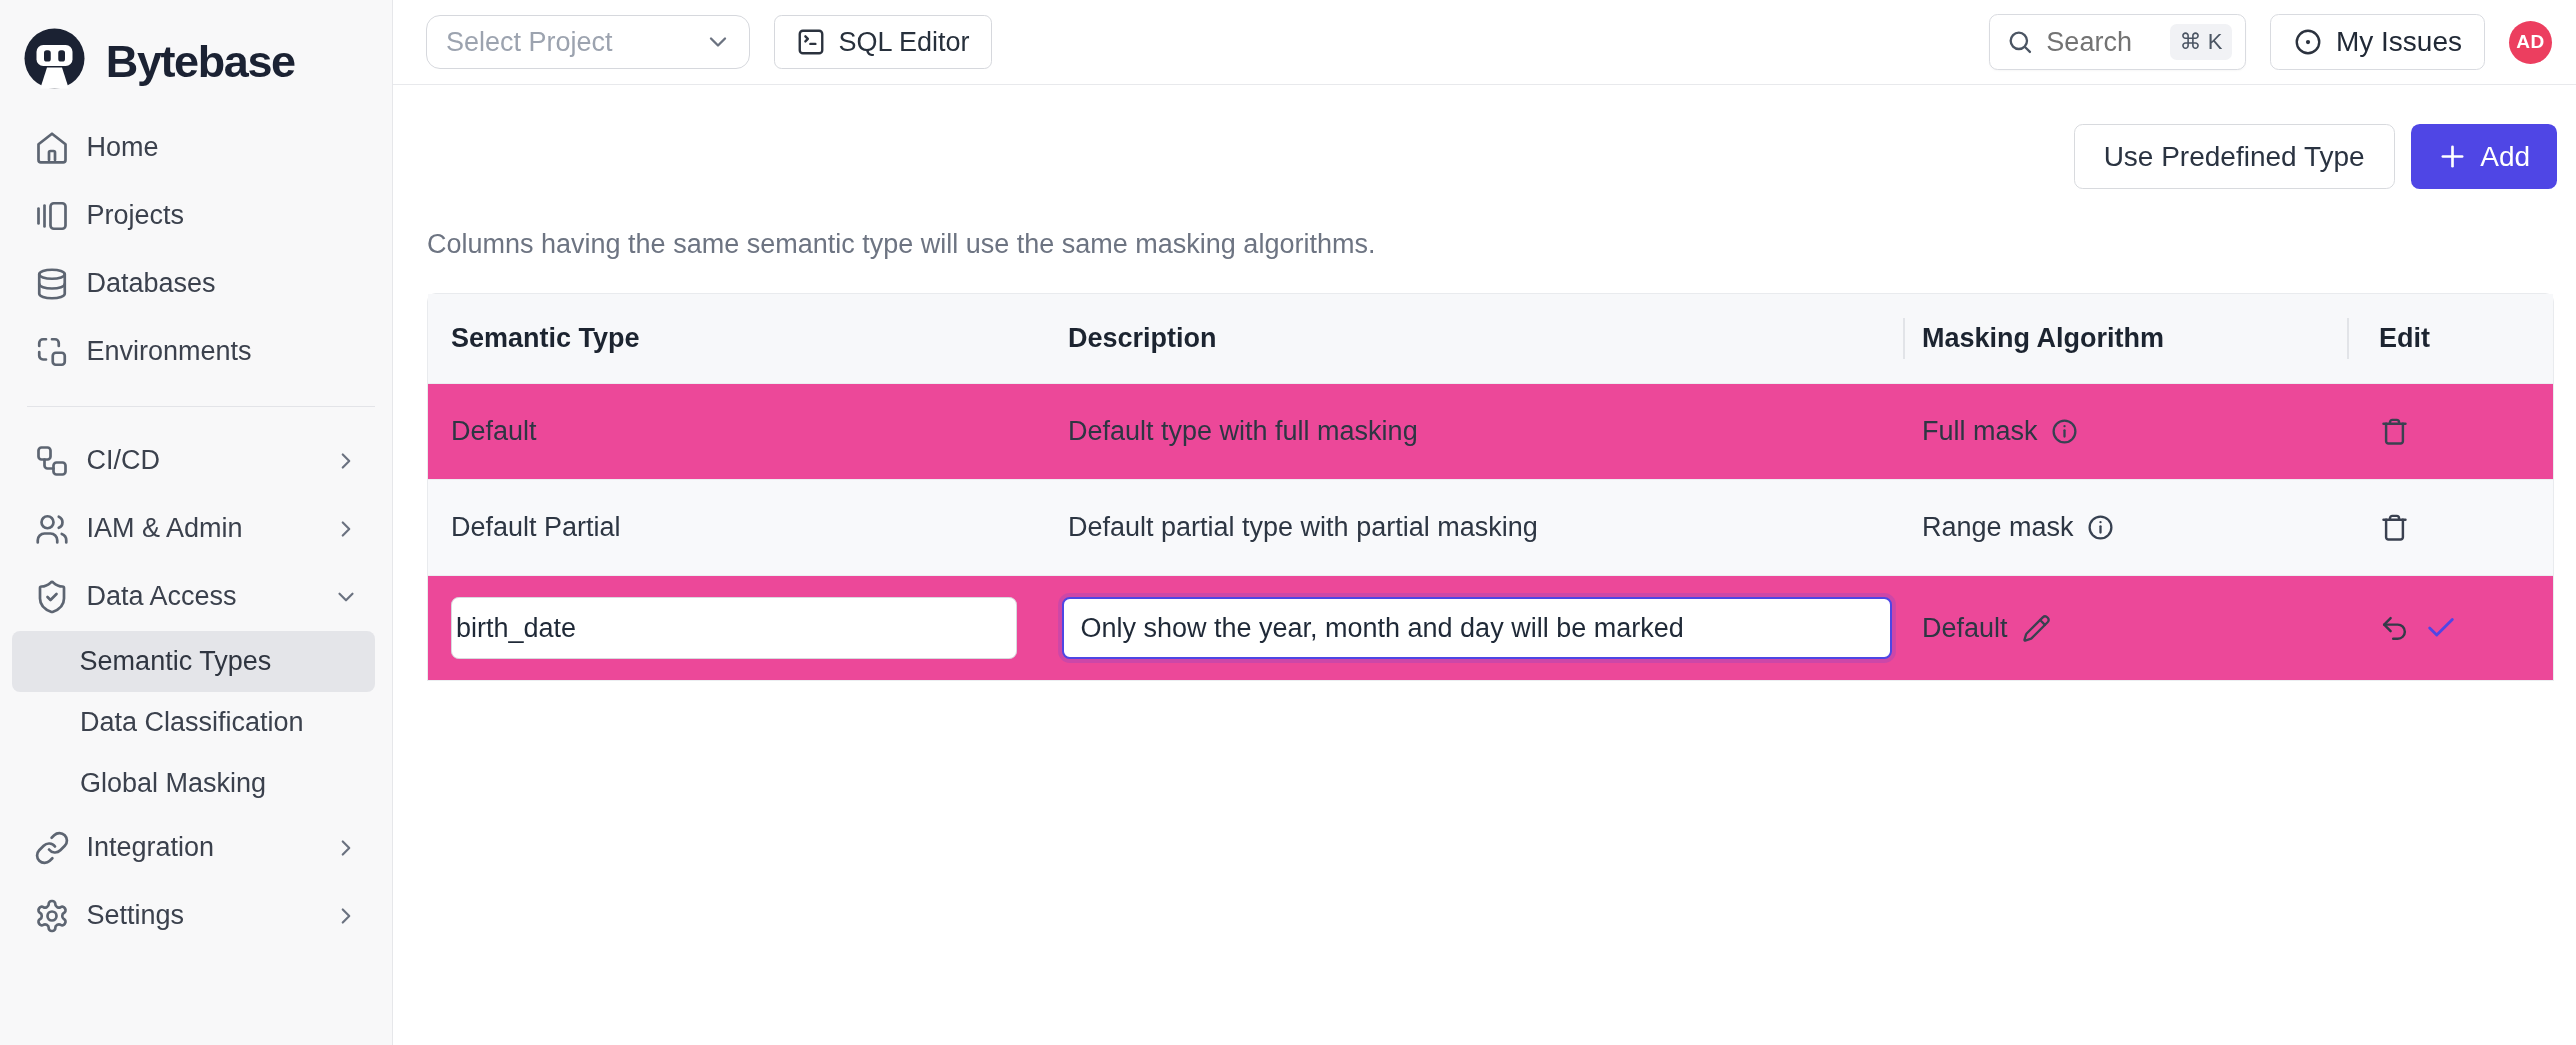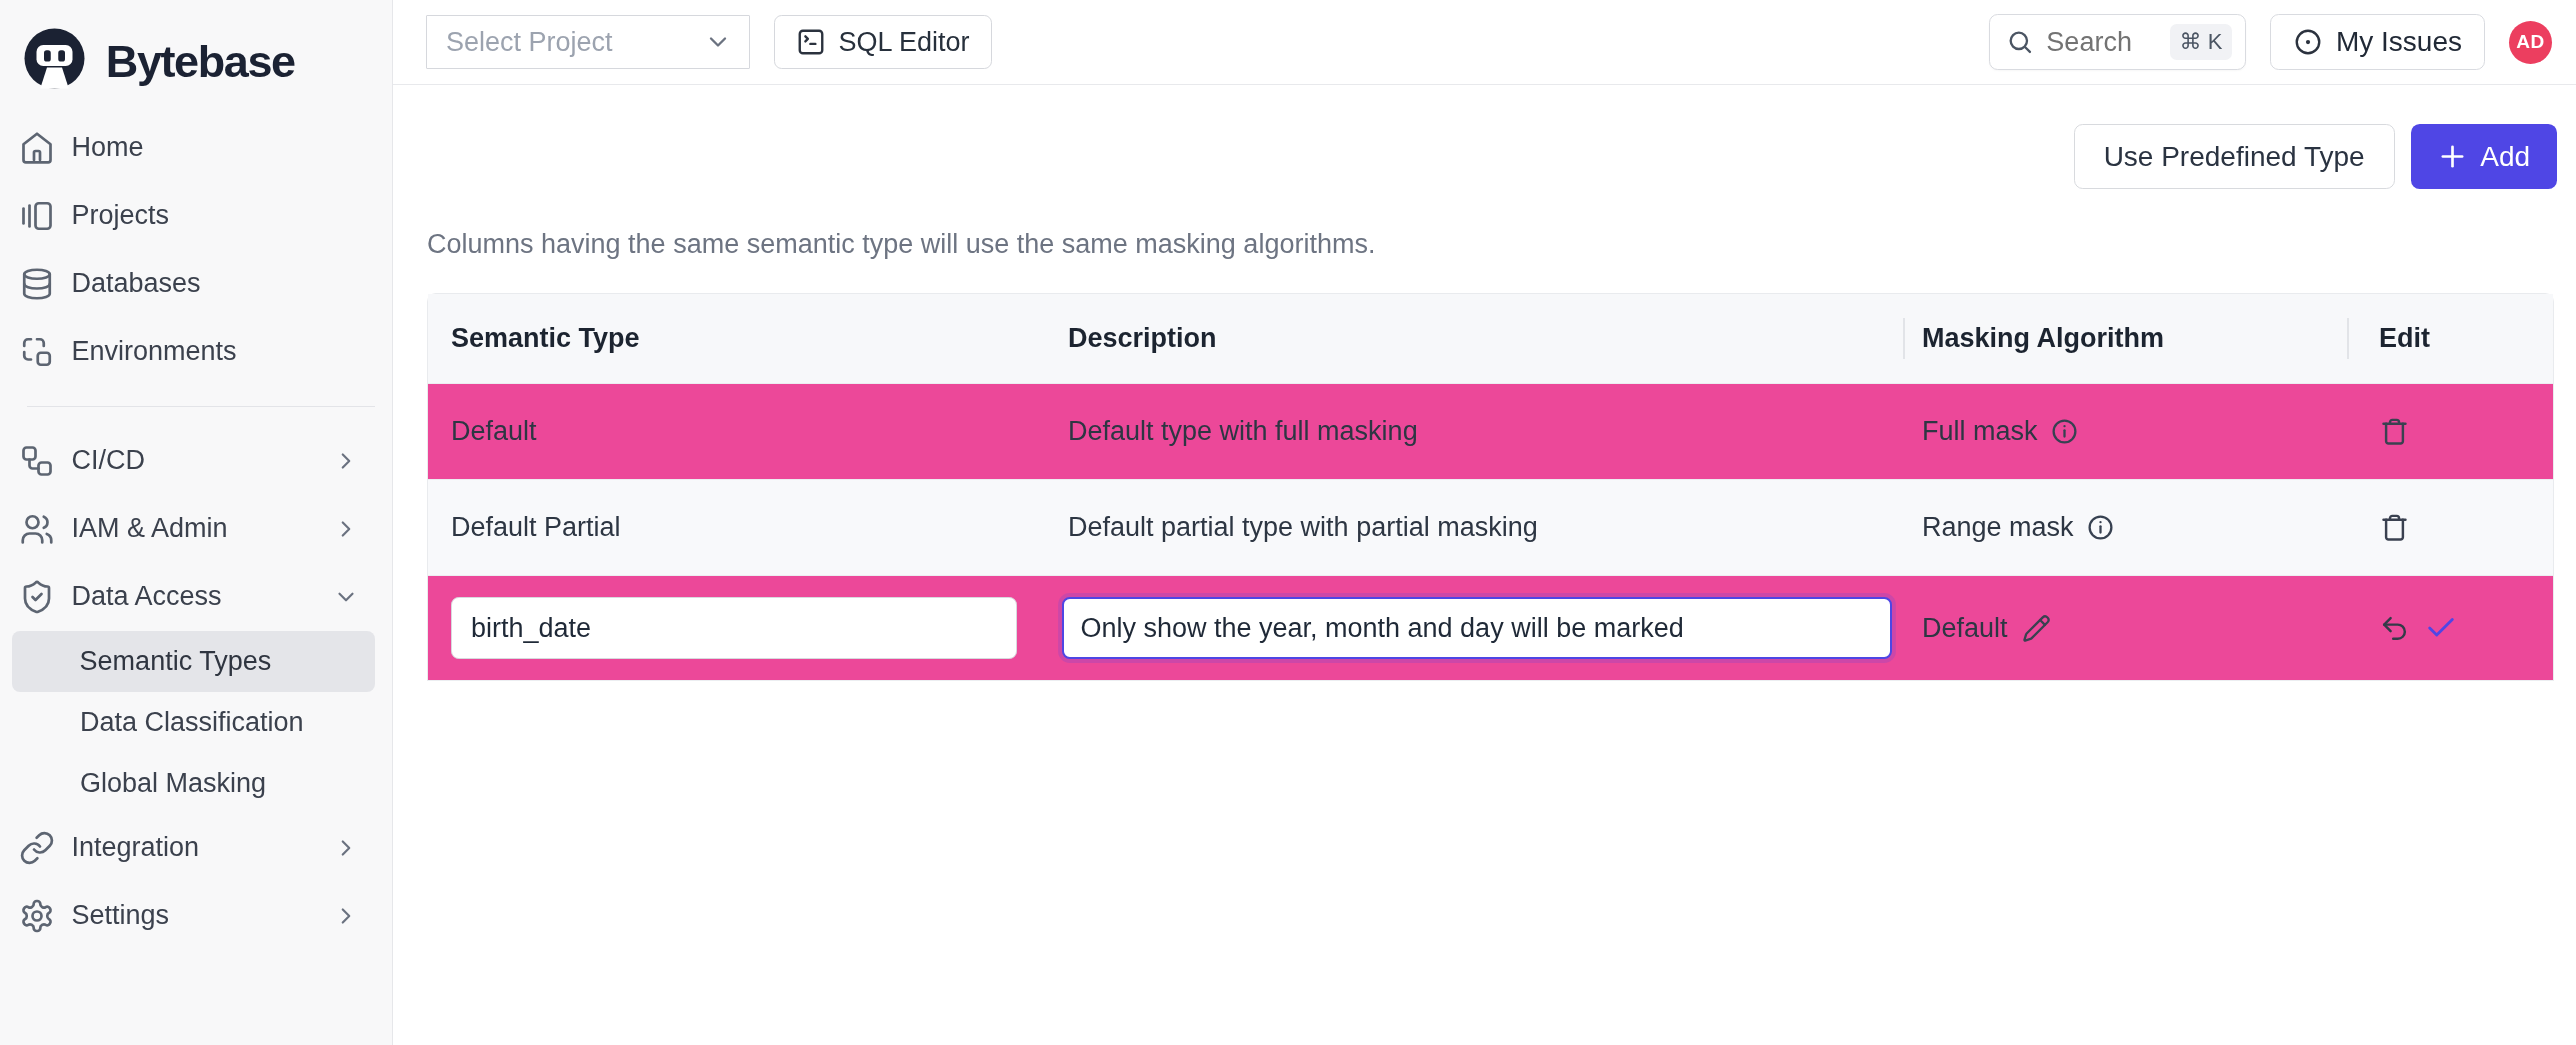--- a/index.html
+++ b/index.html
@@ -6,31 +6,31 @@
   html,body { background:#fff; }
   body { font-family:"Liberation Sans", sans-serif; color:#2d3643; }
   .app { position:relative; width:2576px; height:1045px; background:#fff; overflow:hidden; display:flex; }
 
   
   .sidebar { width:393px; min-width:393px; height:100%; background:#f8f8f9; border-right:1px solid #e6e7ea; display:flex; flex-direction:column; }
   .logo-row { display:flex; align-items:center; gap:13.5px; padding:15.4px 0 0 17.3px; height:108px; }
   .logo-mark { width:75px; height:75px; }
   .logo-text { font-size:45px; font-weight:800; letter-spacing:-1.4px; color:#1b2233; }
   .nav { padding-top:5.8px; }
-  .nav-item { display:flex; align-items:center; height:68px; padding:0 19px; cursor:pointer; color:#3b414d; font-size:27px; position:relative; }
+  .nav-item { display:flex; align-items:center; height:68px; padding:0 34px; cursor:pointer; color:#3b414d; font-size:27px; position:relative; }
   .nav-item .nicon { width:36px; height:36px; color:#5d6572; margin-right:16.4px; flex:0 0 auto; }
   .nav-item .chev { position:absolute; right:33px; width:26px; height:26px; color:#6b7280; }
   .nav-sub { display:flex; align-items:center; height:61px; padding-left:80px; font-size:27px; color:#3b414d; cursor:pointer; }
   .nav-sub.active { background:#e4e5e9; border-radius:8px; margin:0 17.3px 0 11.6px; padding-left:68px; color:#2f3540; }
   .nav-divider { height:1px; background:#e3e4e8; margin:20px 17.3px 20px 27px; }
 
   
   .main { flex:1; display:flex; flex-direction:column; min-width:0; }
   .topbar { height:85px; border-bottom:1px solid #e8e9ec; display:flex; align-items:center; padding:0 24px 0 33px; gap:24px; }
-  .select-project { width:324px; height:54px; border:1px solid #d6d8dd; border-radius:1px; background:#fff; display:flex; align-items:center; padding:0 17.3px 0 19px; cursor:pointer; }
+  .select-project { width:324px; height:54px; border:1px solid #d6d8dd; border-radius:14px; background:#fff; display:flex; align-items:center; padding:0 17.3px 0 19px; cursor:pointer; }
   .select-project .ph { font-size:27px; color:#9ca3af; }
   .select-project .chev { margin-left:auto; width:28px; height:28px; color:#6b7280; }
   .btn-plain { height:54px; border:1px solid #d6d8dd; border-radius:7.7px; background:#fff; display:flex; align-items:center; padding:0 21px; gap:12.5px; font-size:27px; color:#27303c; cursor:pointer; }
   .btn-plain .bicon { width:30px; height:30px; color:#2b323e; }
   .tb-spacer { flex:1; }
   .searchbox { width:257px; height:56px; border:1px solid #d9dbe0; border-radius:8.7px; background:#fff; display:flex; align-items:center; padding:0 13.5px 0 15.4px; gap:12.5px; cursor:text; box-shadow:0 1px 1.9px rgba(0,0,0,.03); }
   .searchbox .sicon { width:28px; height:28px; color:#4b5563; flex:0 0 auto; }
   .searchbox .ph { font-size:27px; color:#737373; }
   .kbd { margin-left:auto; background:#f1f2f5; border-radius:6.7px; padding:4.8px 9.6px; font-size:22px; color:#4b5563; white-space:nowrap; }
   .my-issues { height:56px; border:1px solid #d9dbe0; border-radius:8.7px; background:#fff; display:flex; align-items:center; padding:0 22px; gap:12.5px; font-size:28px; color:#212936; cursor:pointer; }
@@ -55,21 +55,21 @@
   .t-cell.c3 { padding-left:19px; }
   .t-cell.c4 { padding-left:32px; }
   .t-body-row { height:96px; border-top:1px solid #eceef1; background:#ec4899; }
   .t-body-row.striped { background:#f8f9fb; }
   .t-body-row.edit-row { height:106px; border-bottom:1px solid #eceef1; }
   .iicon { width:29px; height:29px; color:#374151; margin-left:12.5px; flex:0 0 auto; cursor:pointer; }
   .trash { width:31px; height:31px; color:#3a4150; cursor:pointer; }
   .pencil { width:29px; height:29px; color:#3a4150; margin-left:14.4px; cursor:pointer; }
   .undo { width:31px; height:31px; color:#333b48; cursor:pointer; }
   .check { width:34px; height:34px; color:#4f46e5; margin-left:14.4px; cursor:pointer; }
-  .cell-input { height:62px; border:1px solid #d7d9de; border-radius:7.7px; background:#fff; font-size:27px; color:#1f2937; padding:0 19px; font-family:"Liberation Sans", sans-serif; outline:none; }
+  .cell-input { height:62px; border:1px solid #d7d9de; border-radius:7.7px; background:#fff; font-size:27px; color:#1f2937; padding:0 4px; font-family:"Liberation Sans", sans-serif; outline:none; }
   .in-type { width:566px; }
   .in-desc { width:830px; border:2.9px solid #4e46e4; box-shadow:0 0 0 3.9px rgba(79,70,229,.20); padding:0 16.4px; }
 </style>
 </head>
 <body>
 
 <div class="app">
 
   <aside class="sidebar">
     <div class="logo-row">

